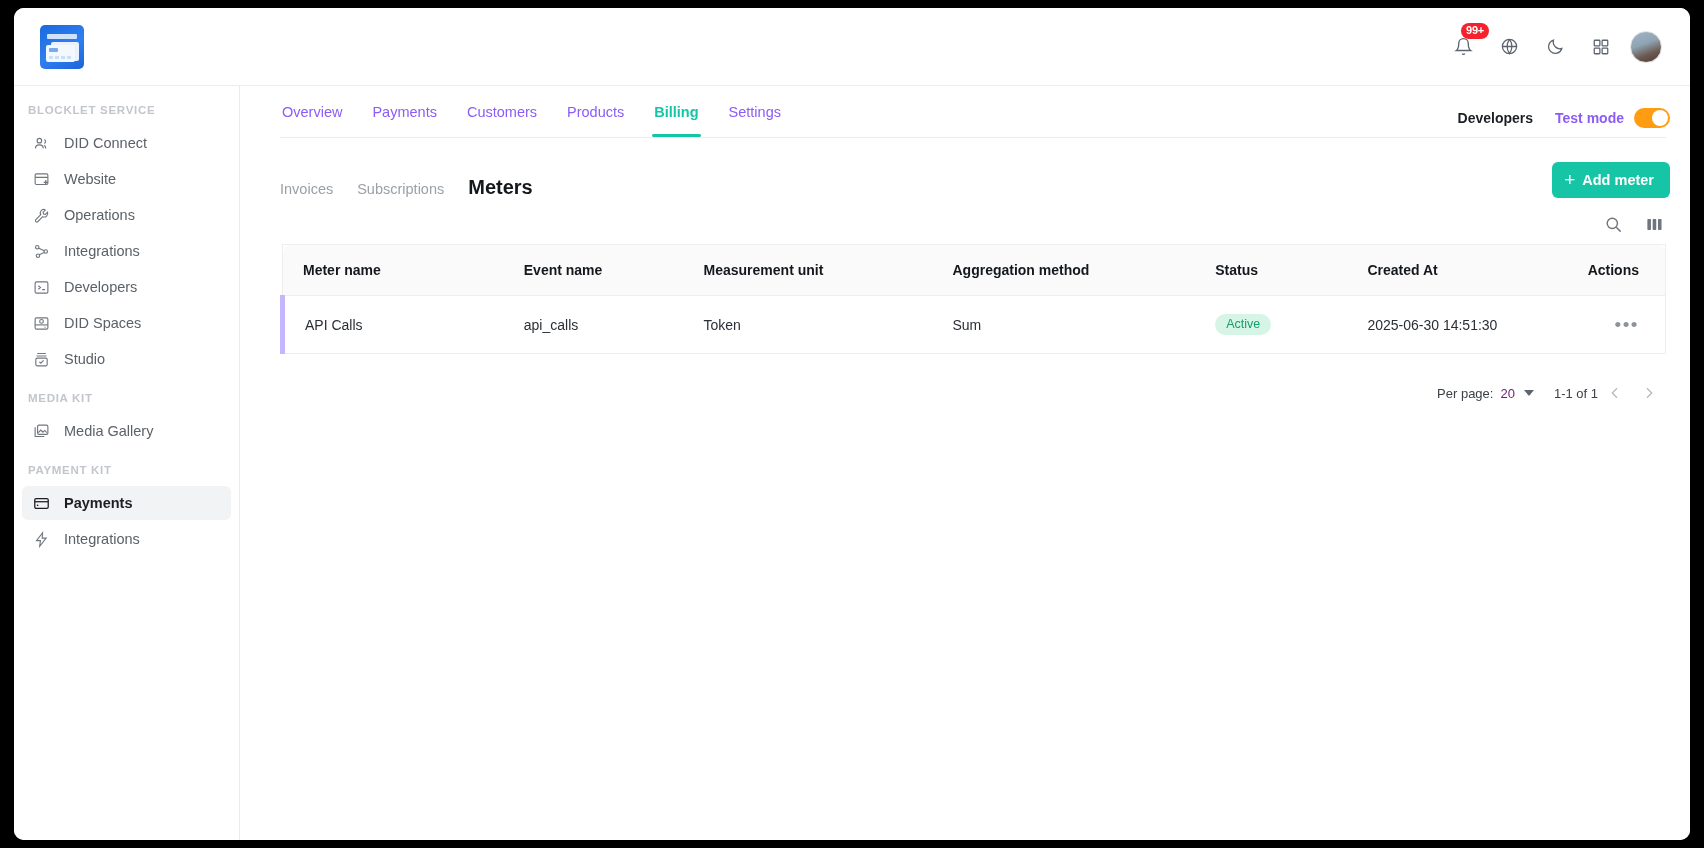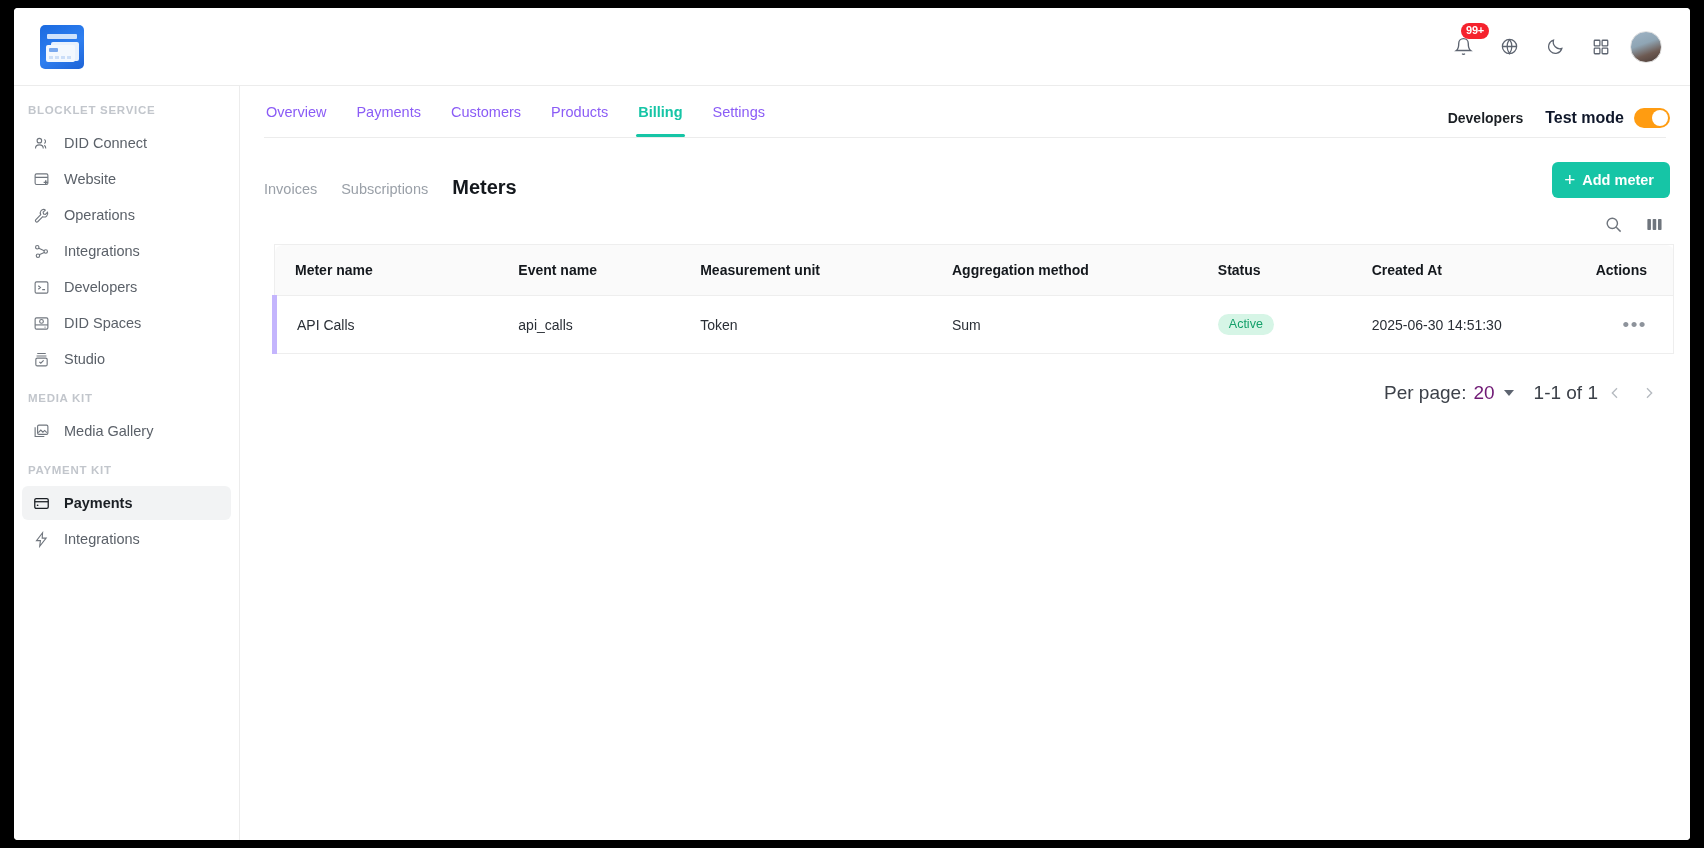--- a/index.html
+++ b/index.html
@@ -7,21 +7,21 @@
     width: 1704px; height: 848px;
     background: #000;
     font-family: "Liberation Sans", sans-serif;
     overflow: hidden;
   }
   .frame {
     position: absolute;
     left: 14px; top: 8px;
     width: 1676px; height: 832px;
     background: #fff;
-    border-radius: 4px;
+    border-radius: 10px;
     overflow: hidden;
     display: flex;
     flex-direction: column;
   }
 
   
   .topbar {
     height: 78px;
     flex: 0 0 78px;
     display: flex;
@@ -79,21 +79,21 @@
     letter-spacing: -0.2px;
   }
   .avatar {
     width: 32px; height: 32px; border-radius: 50%;
     background: linear-gradient(160deg,#9fb4c6 0%, #8fa5b4 40%, #6d5a52 70%, #4a3b36 100%);
     border: 1px solid #e2e2e2;
     cursor: pointer;
   }
 
   
-  .body { flex: 1; display: flex; min-height: 0; }
+  .body { flex: 1; display: flex; min-height: 0; gap: 16px; }
 
   
   .sidebar {
     width: 226px; flex: 0 0 226px;
     border-right: 1px solid #ececec;
     padding: 18px 0 0 0;
     background: #fff;
     overflow: hidden;
   }
   .sb-group-label {
@@ -132,21 +132,21 @@
     cursor: pointer; position: relative;
   }
   .tab.active { color: #16c5a6; font-weight: 700; }
   .tab.active::after {
     content: ""; position: absolute; left: 0; right: 0; bottom: 0;
     height: 3px; background: #16c5a6; border-radius: 2px;
   }
   .mode-row { display: flex; align-items: center; gap: 22px; padding-top: 22px; }
   .dev-link { font-size: 14px; font-weight: 700; color: #1b1f24; cursor: pointer; }
   .test-mode { display: flex; align-items: center; gap: 10px; }
-  .test-label { font-size: 16px; font-weight: 700; color: #0f172a; text-align: right; }
+  .test-label { font-size: 14px; font-weight: 700; color: #8b5cf6; text-align: right; }
   .switch {
     width: 36px; height: 20px; border-radius: 11px; background: #ff9c11;
     position: relative; cursor: pointer;
   }
   .switch .knob {
     position: absolute; right: 2px; top: 2px;
     width: 16px; height: 16px; border-radius: 50%; background: #fff;
   }
 
   .tabs-divider { height: 1px; background: #ececec; margin: 0 24px; }
@@ -171,21 +171,21 @@
     font-size: 19px; line-height: 1; font-weight: 400; margin-top: -1px;
   }
 
   .table-tools {
     display: flex; justify-content: flex-end; align-items: center;
     gap: 22px; padding: 16px 26px 10px 0;
   }
   .tool-ico { color: #6f757d; cursor: pointer; display: flex; align-items: center; }
 
   .table-wrap { padding: 0 24px; }
-  table { width: 100%; border-collapse: collapse; table-layout: fixed; margin-left: 8px; }
+  table { width: 100%; border-collapse: collapse; table-layout: fixed; }
   thead tr { background: #fafafa; }
   thead th {
     text-align: left;
     font-size: 14px; font-weight: 700; color: #14181d;
     padding: 17px 0 17px 20px;
     border-top: 1px solid #eeeeee;
     border-bottom: 1px solid #eeeeee;
   }
   thead th:first-child { border-left: 1px solid #eeeeee; border-top-left-radius: 8px; }
   thead th:last-child { border-right: 1px solid #eeeeee; border-top-right-radius: 8px; text-align: right; padding-right: 26px; }
@@ -201,21 +201,21 @@
     background: #d6f5e6; color: #14a06a;
     font-size: 12.5px;
     border-radius: 11px;
     padding: 3px 11px 4px;
   }
   .dots-btn { color: #8d939b; font-size: 19px; letter-spacing: 1.5px; cursor: pointer; line-height: 1; }
 
   .pagination {
     display: flex; align-items: center; justify-content: flex-end;
     gap: 0; padding: 22px 24px 0 0;
-    font-size: 19px; color: #3c4149;
+    font-size: 13px; color: #3c4149;
   }
   .per-page { display: flex; align-items: center; gap: 7px; }
   .per-page .value { font-weight: 400; color: #701a75; }
   .caret { width: 0; height: 0; border-left: 5px solid transparent; border-right: 5px solid transparent; border-top: 6px solid #5d6470; margin-left: 2px; cursor: pointer; }
   .range { margin-left: 20px; color: #3c4149; }
   .pg-btn { width: 34px; height: 34px; display: flex; align-items: center; justify-content: center; color: #b5bac0; cursor: pointer; }
   .pg-btn:first-of-type { margin-left: 30px; }
 </style>
 </head>
 <body>

